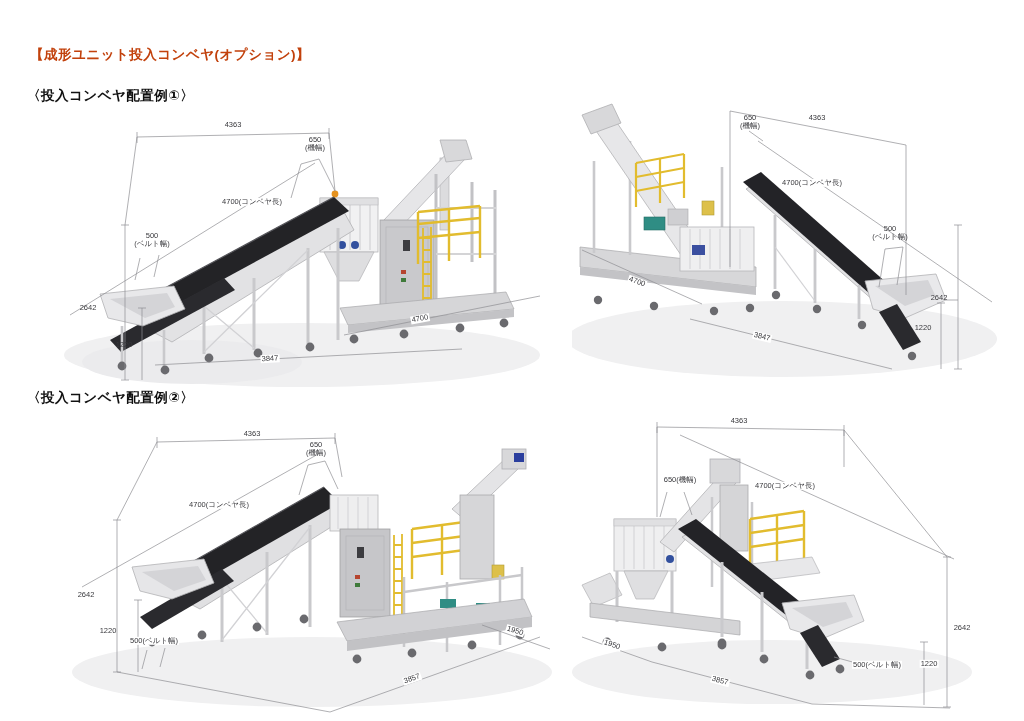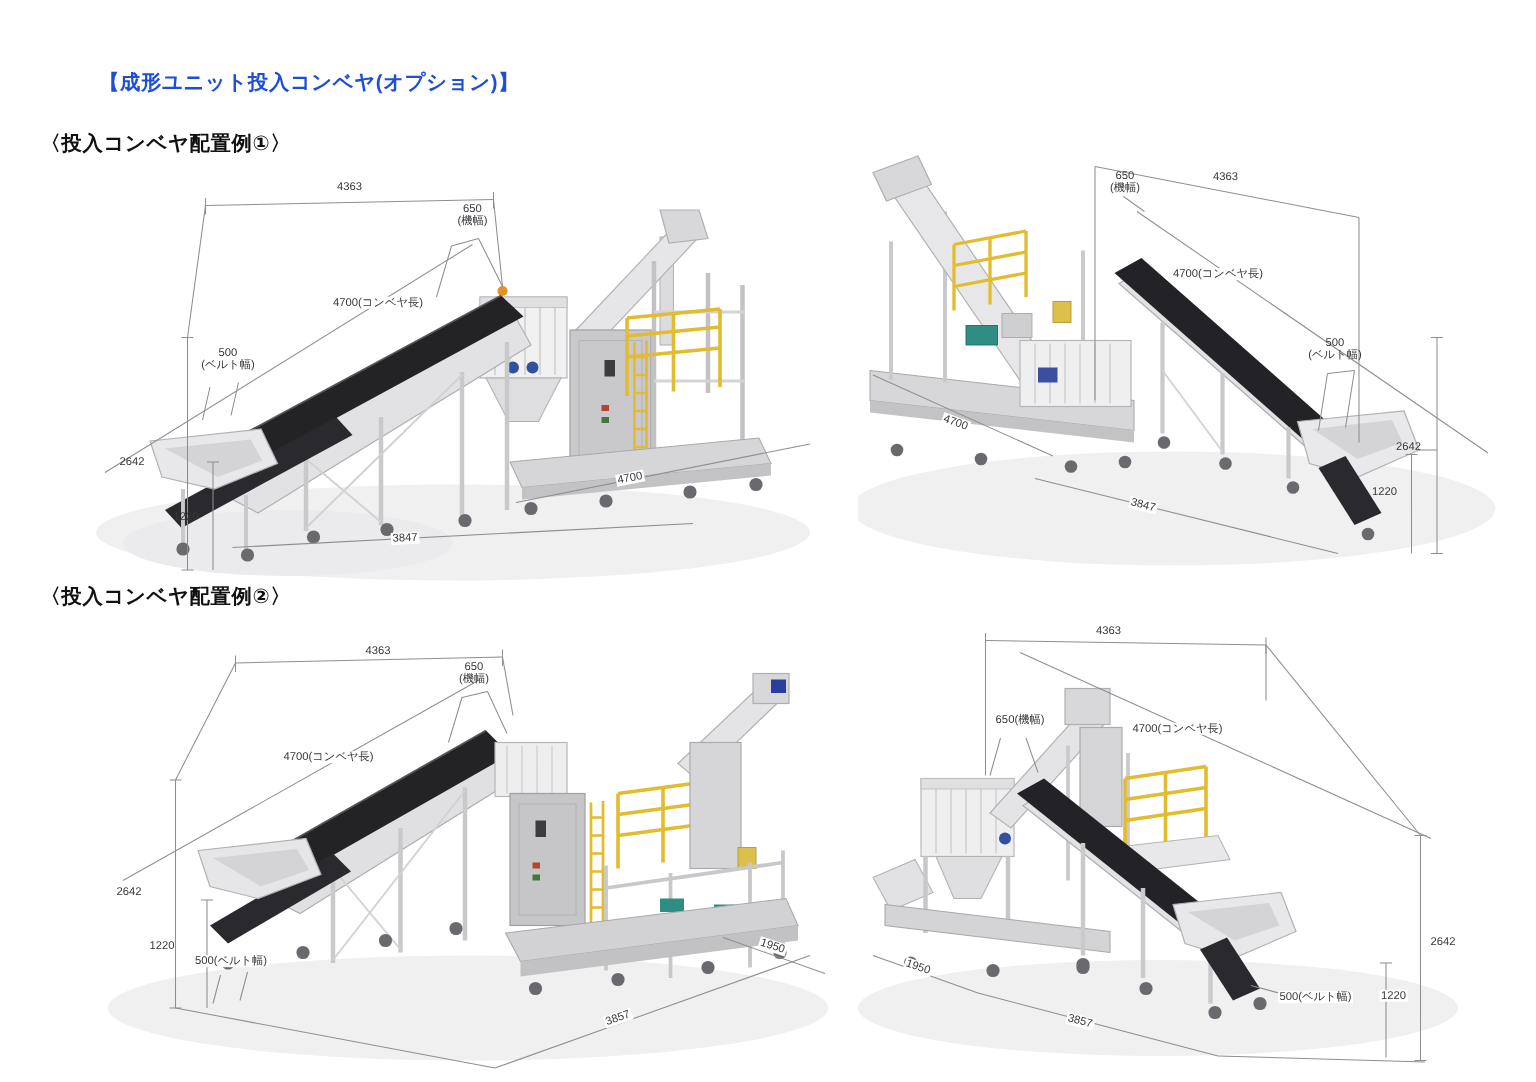--- a/index.html
+++ b/index.html
@@ -6,23 +6,22 @@
   html,body { width:1024px; height:721px; }
   body {
     background:#ffffff;
     font-family:"Liberation Sans","DejaVu Sans",sans-serif;
     position:relative;
     overflow:hidden;
   }
   .page { position:absolute; inset:0; background:#ffffff; }
   .doc-title {
     position:absolute; left:30px; top:46px;
-    font-size:13.5px; font-weight:bold; color:#1d4ed8;
+    font-size:13.5px; font-weight:bold; color:#c2410c;
     letter-spacing:.5px;
-    margin-left:36px;
   }
   .sec-heading {
     position:absolute;
     font-size:13.5px; font-weight:bold; color:#111;
     letter-spacing:.5px;
   }
   #sec1 { left:27px; top:87px; }
   #sec2 { left:27px; top:389px; }
 
   figure.scene { position:absolute; margin:12px; }

